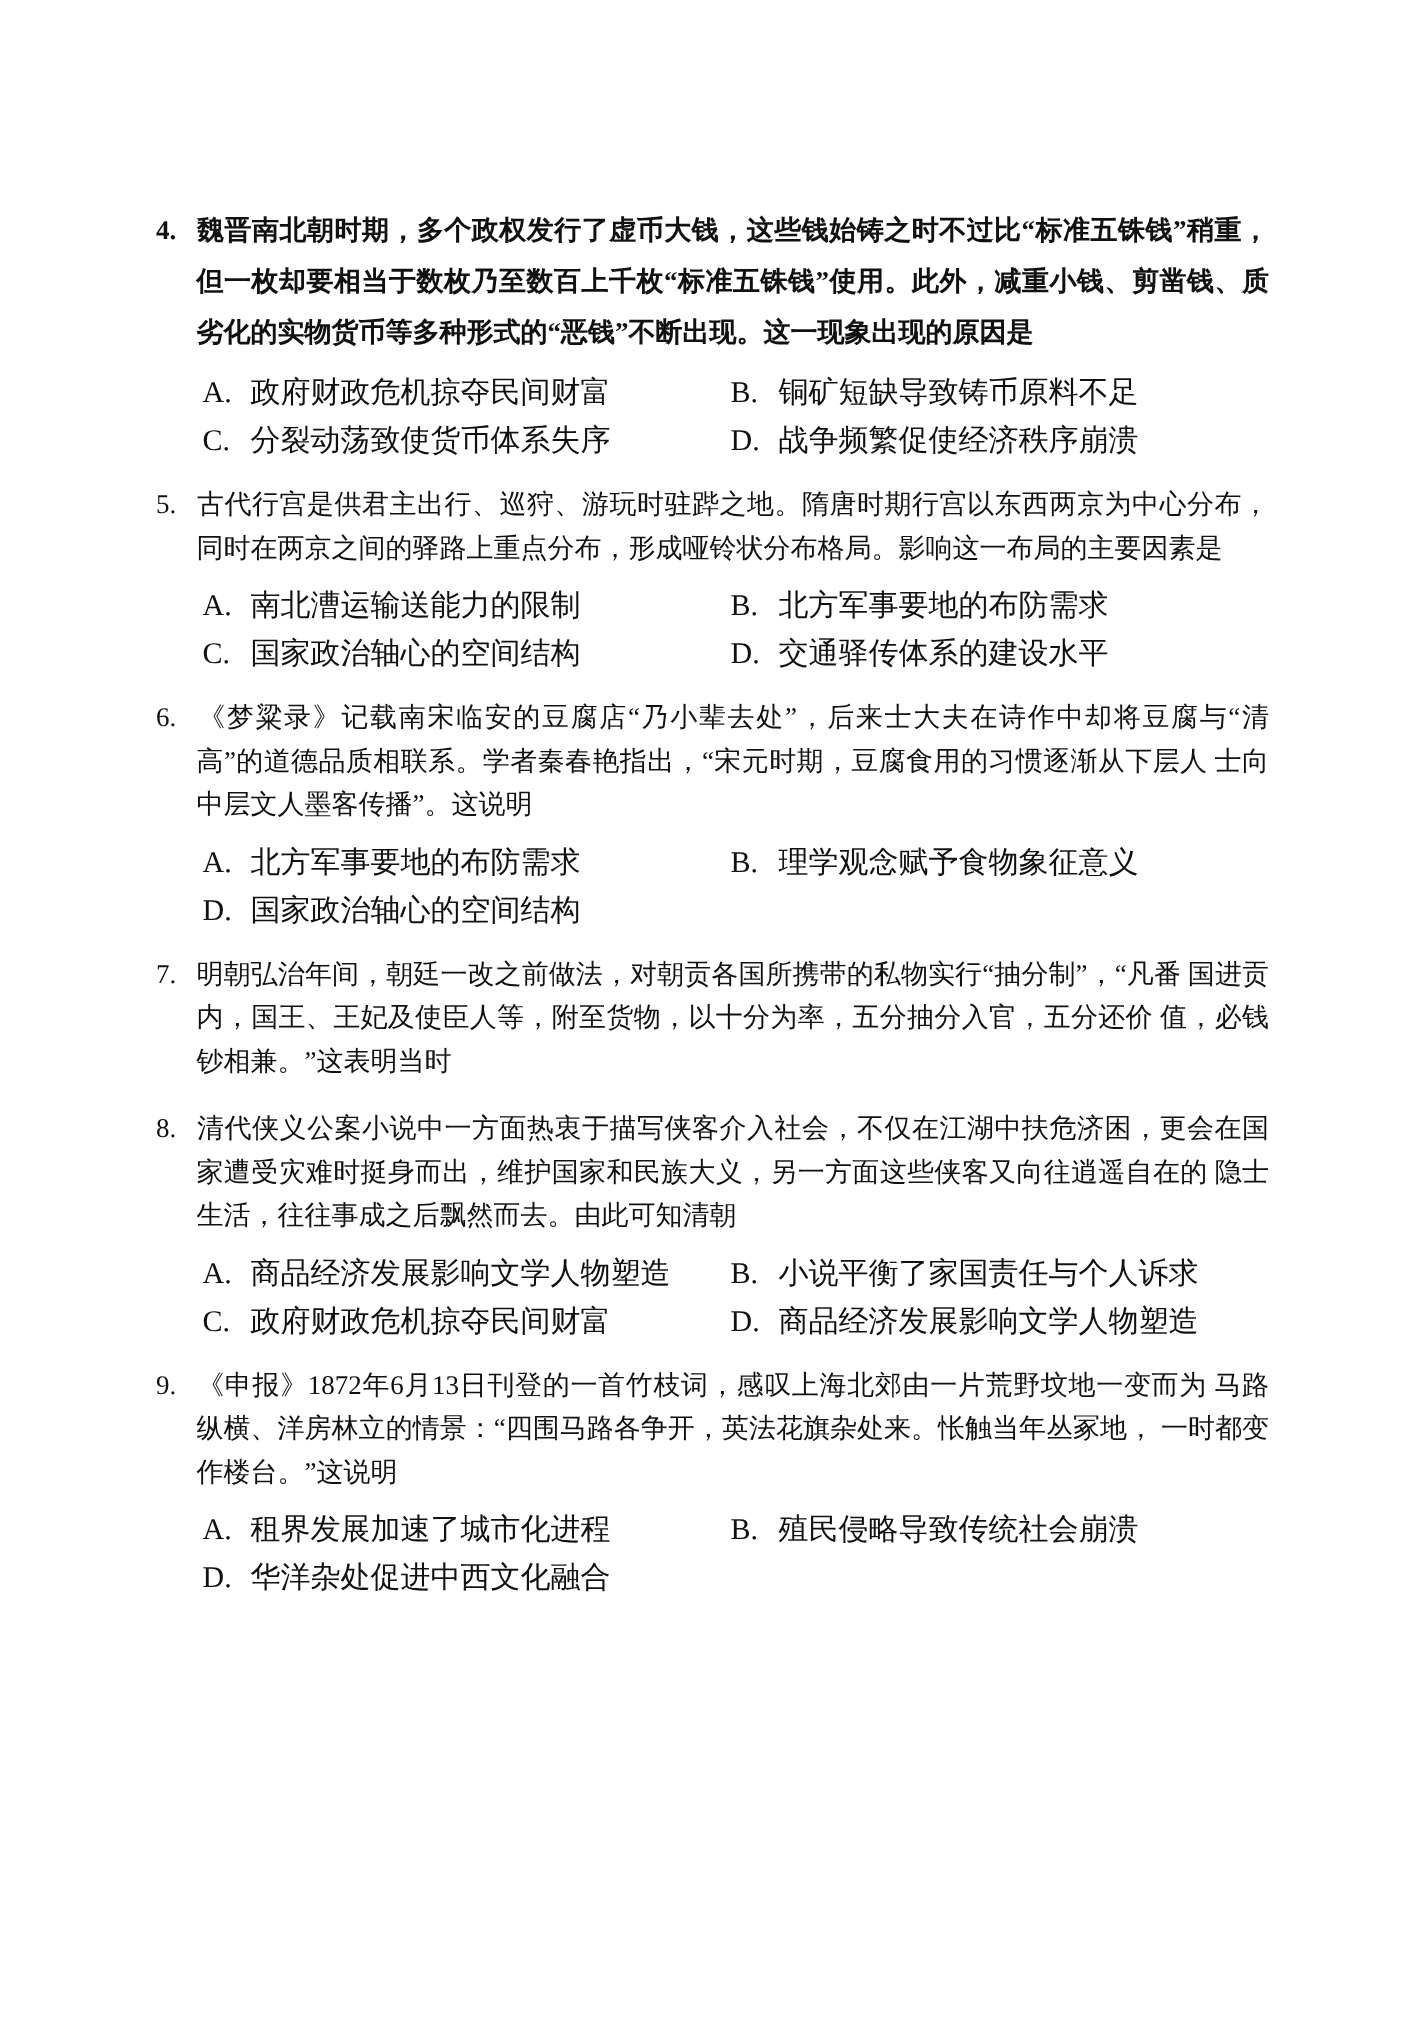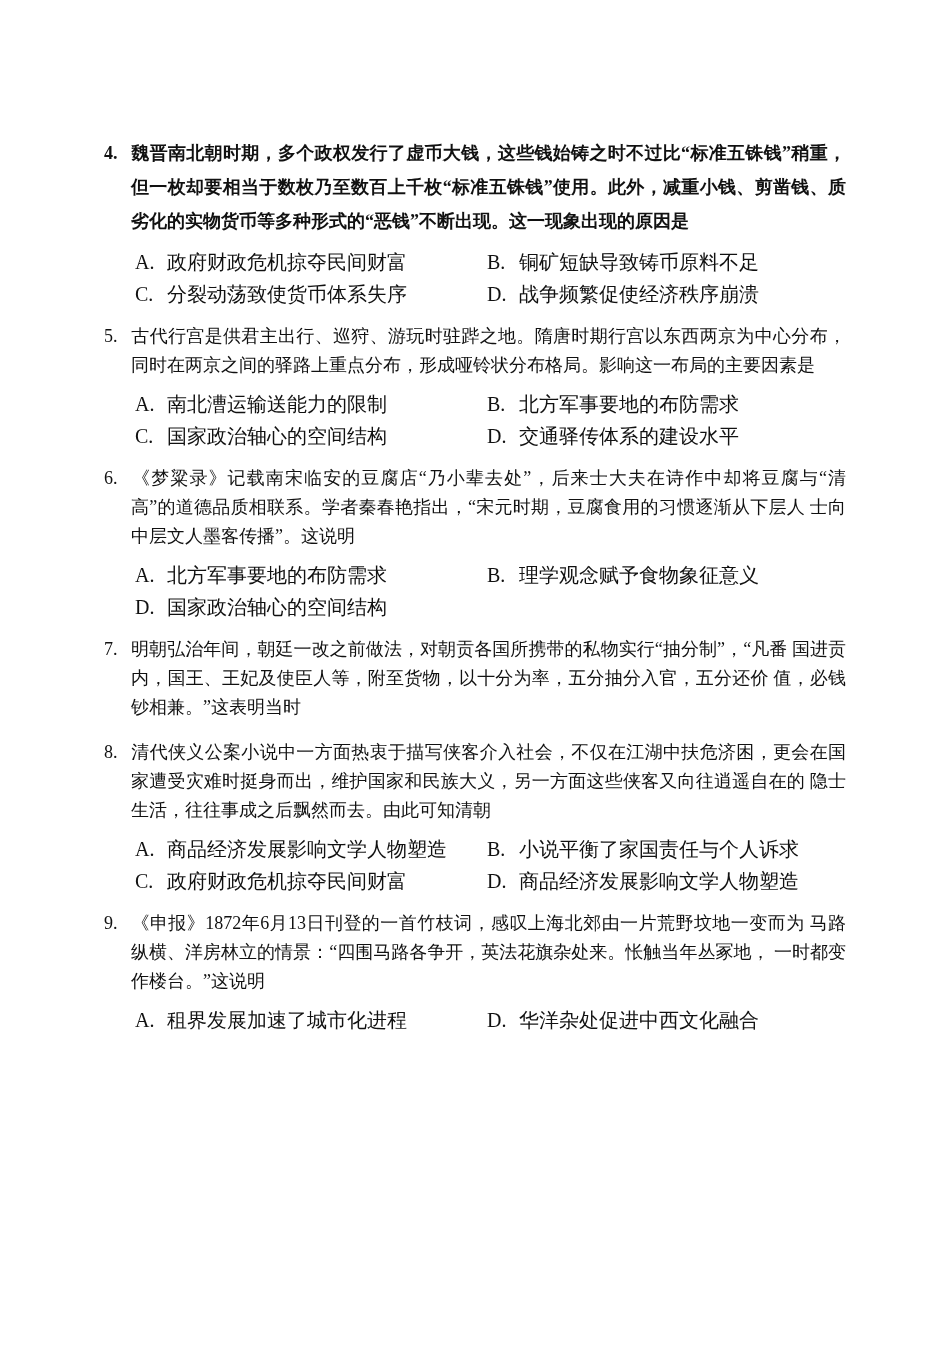--- a/index.html
+++ b/index.html
@@ -106,19 +106,20 @@
 
   <div class="option"><span class="option-label">D.</span><span class="option-text">商品经济发展影响文学人物塑造</span></div>
 </div>
   </div>
 
   <div class="question">
     <div class="stem"><span class="qnum">9.</span><span class="qtext">《申报》1872年6月13日刊登的一首竹枝词，感叹上海北郊由一片荒野坟地一变而为 马路纵横、洋房林立的情景：“四围马路各争开，英法花旗杂处来。怅触当年丛冢地， 一时都变作楼台。”这说明</span></div>
     <div class="options">
   <div class="option"><span class="option-label">A.</span><span class="option-text">租界发展加速了城市化进程</span></div>
 
+  <div class="option"><span class="option-label">B.</span><span class="option-text">殖民侵略导致传统社会崩溃</span></div>
 
 
   <div class="option"><span class="option-label">D.</span><span class="option-text">华洋杂处促进中西文化融合</span></div>
 </div>
   </div>
 </div>
 </div>
 
 </body></html>

